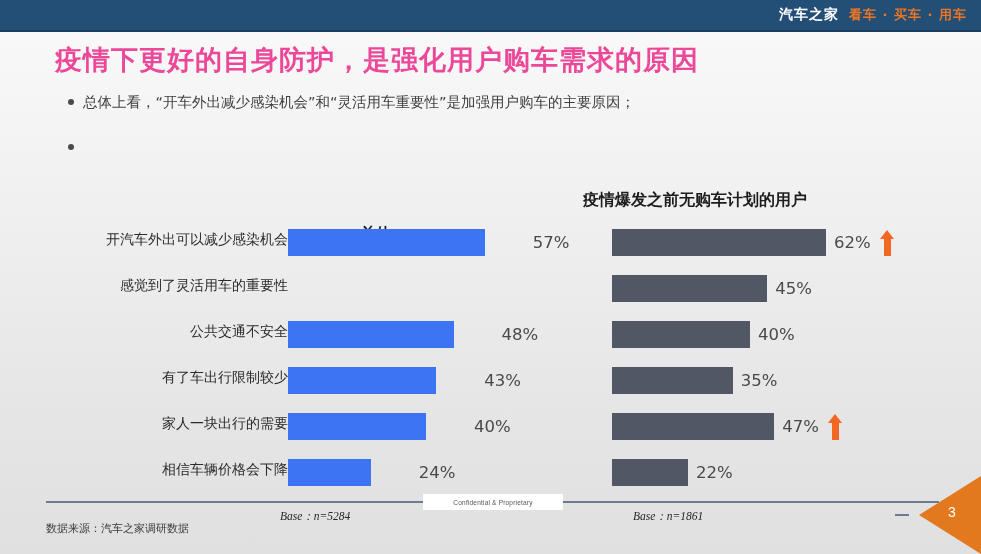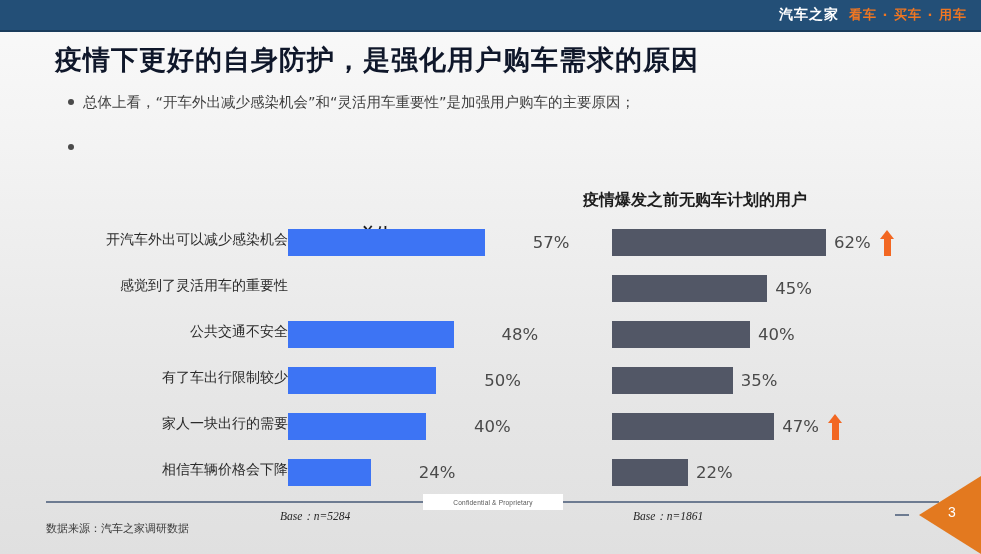--- a/index.html
+++ b/index.html
@@ -26,21 +26,21 @@
     font-family:Liberation Sans, sans-serif;
   }
   .brand-sub{
     color:#ef7622;font-size:13px;font-weight:bold;letter-spacing:1px;
     font-family:"DejaVu Sans","Liberation Sans",sans-serif;
   }
 
   
   .title{
     position:absolute;left:55px;top:42px;
-    font-size:27px;font-weight:bold;color:#0f172a;
+    font-size:27px;font-weight:bold;color:#ec4899;
     letter-spacing:1px;white-space:nowrap;
     font-family:"DejaVu Sans","Liberation Sans",sans-serif;
   }
 
   
   .bullets{position:absolute;left:68px;top:92px;width:890px;}
   .bullet{
     display:flex;align-items:flex-start;gap:9px;
     font-size:14.5px;color:#3f3f3f;line-height:1.5;margin-bottom:23px;
     font-family:"DejaVu Sans","Liberation Sans",sans-serif;
@@ -183,21 +183,21 @@
     <div class="bar-area-right">
       <div class="bar gray" style="width: 138px; background: rgb(82, 87, 102);"></div>
       <span class="val">40%</span>
     </div>
   </div>
 
   <div class="row">
     <div class="cat-label">有了车出行限制较少</div>
     <div class="bar-area-left">
       <div class="bar blue" style="width: 148.35px; background: rgb(61, 116, 244);"></div>
-      <span class="val">50%</span>
+      <span class="val">43%</span>
     </div>
     <div class="bar-area-right">
       <div class="bar gray" style="width: 120.75px; background: rgb(82, 87, 102);"></div>
       <span class="val">35%</span>
     </div>
   </div>
 
   <div class="row">
     <div class="cat-label">家人一块出行的需要</div>
     <div class="bar-area-left">

